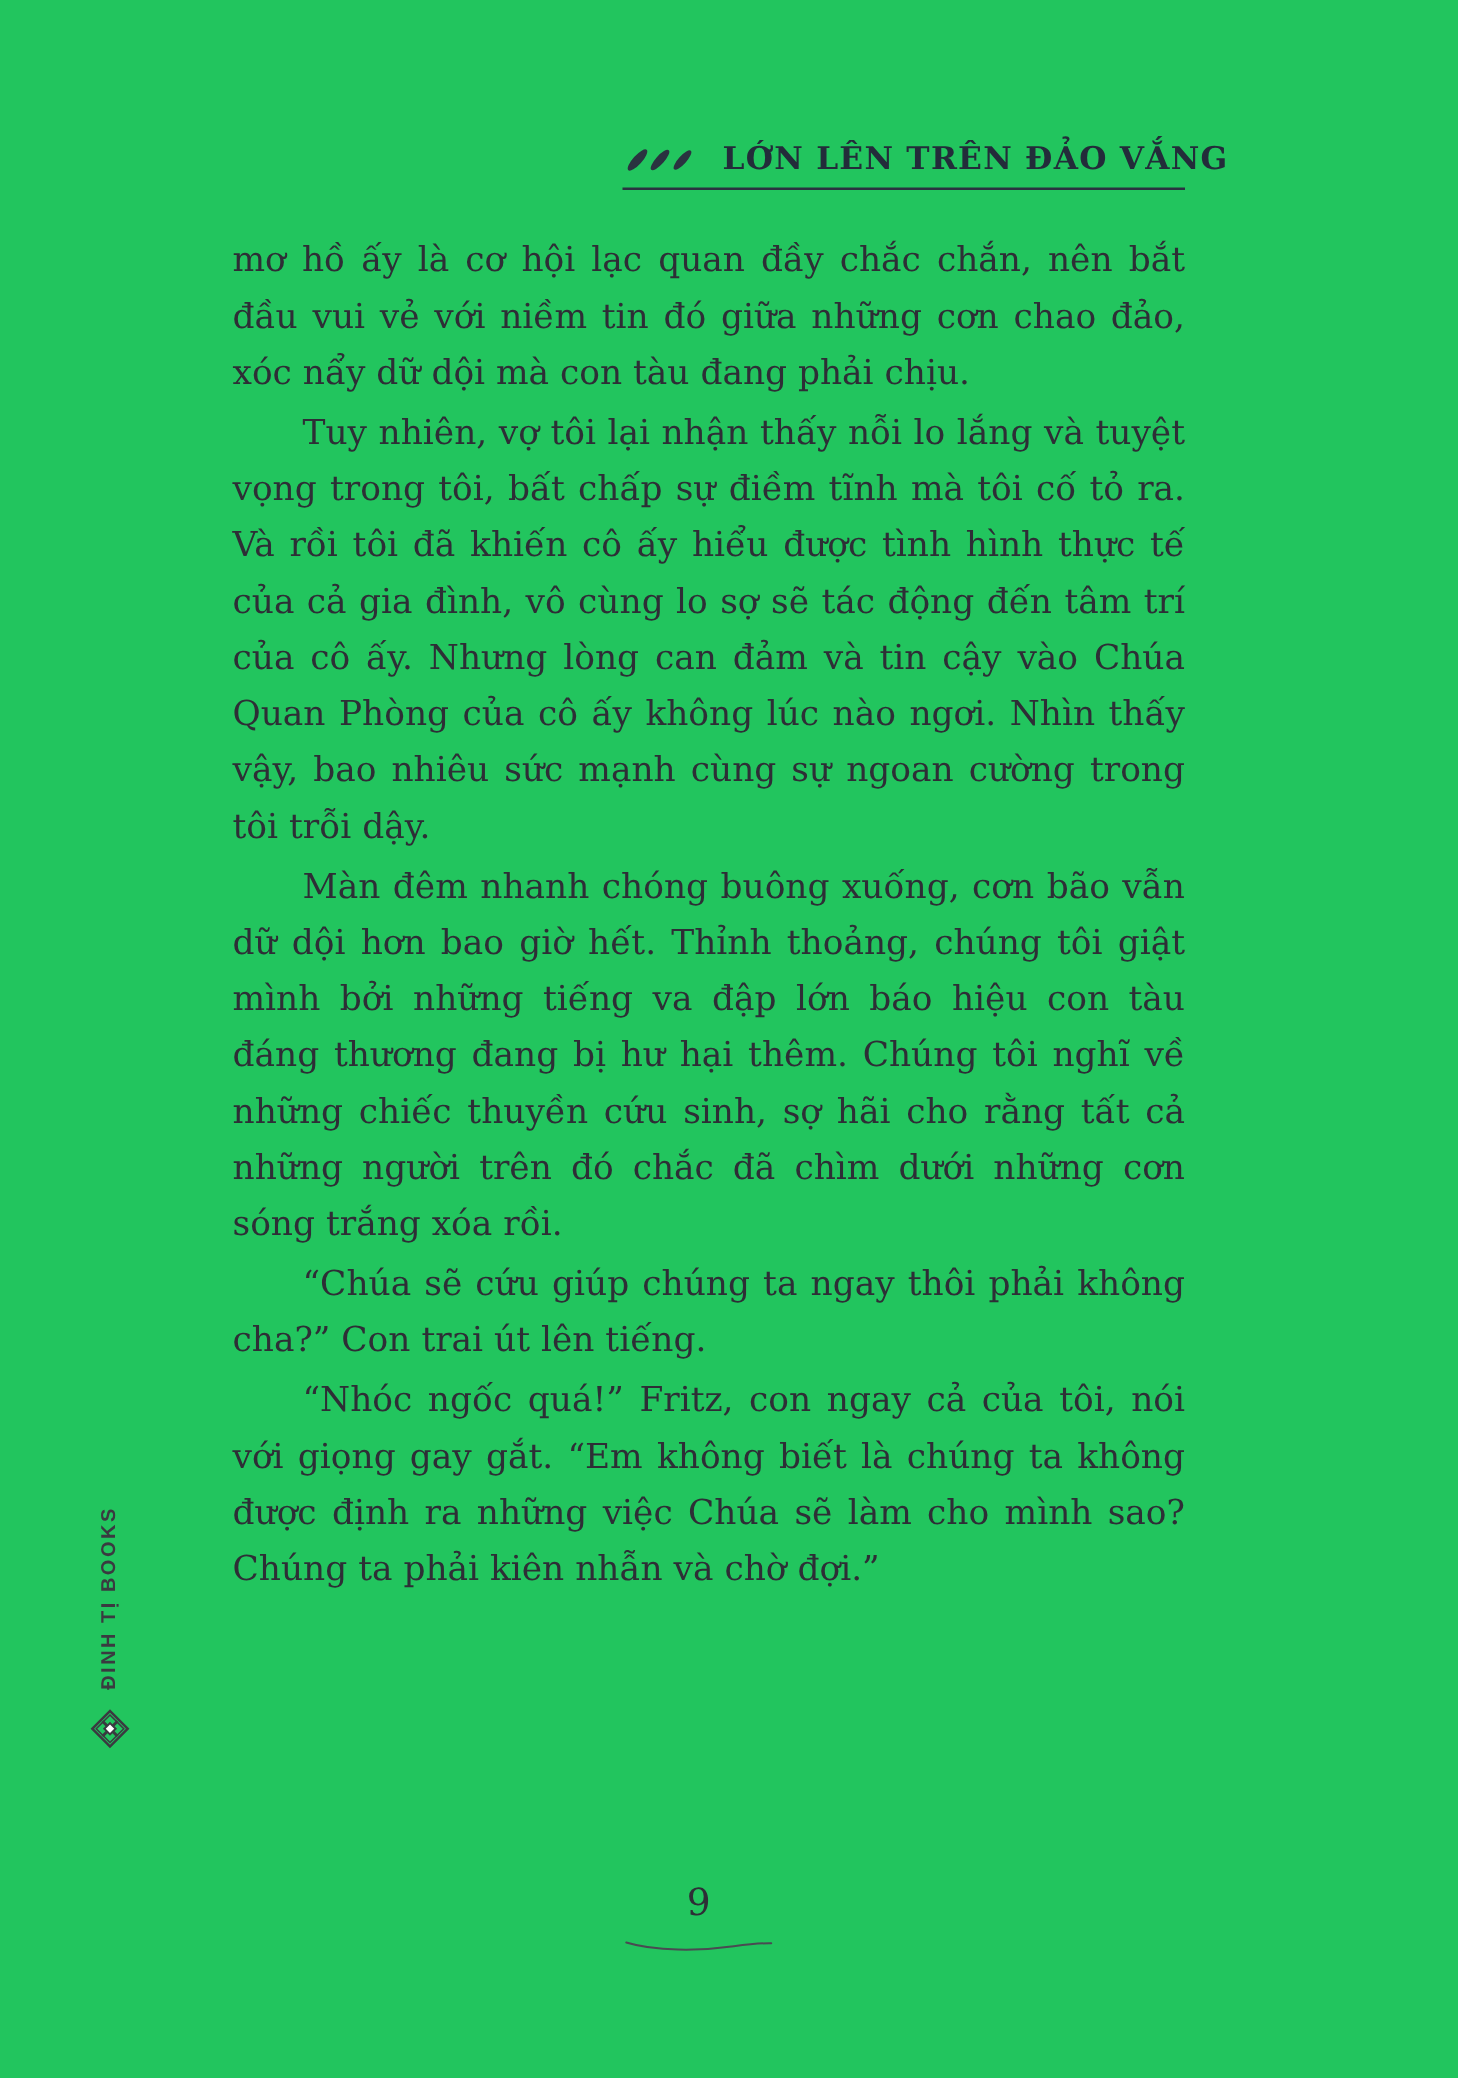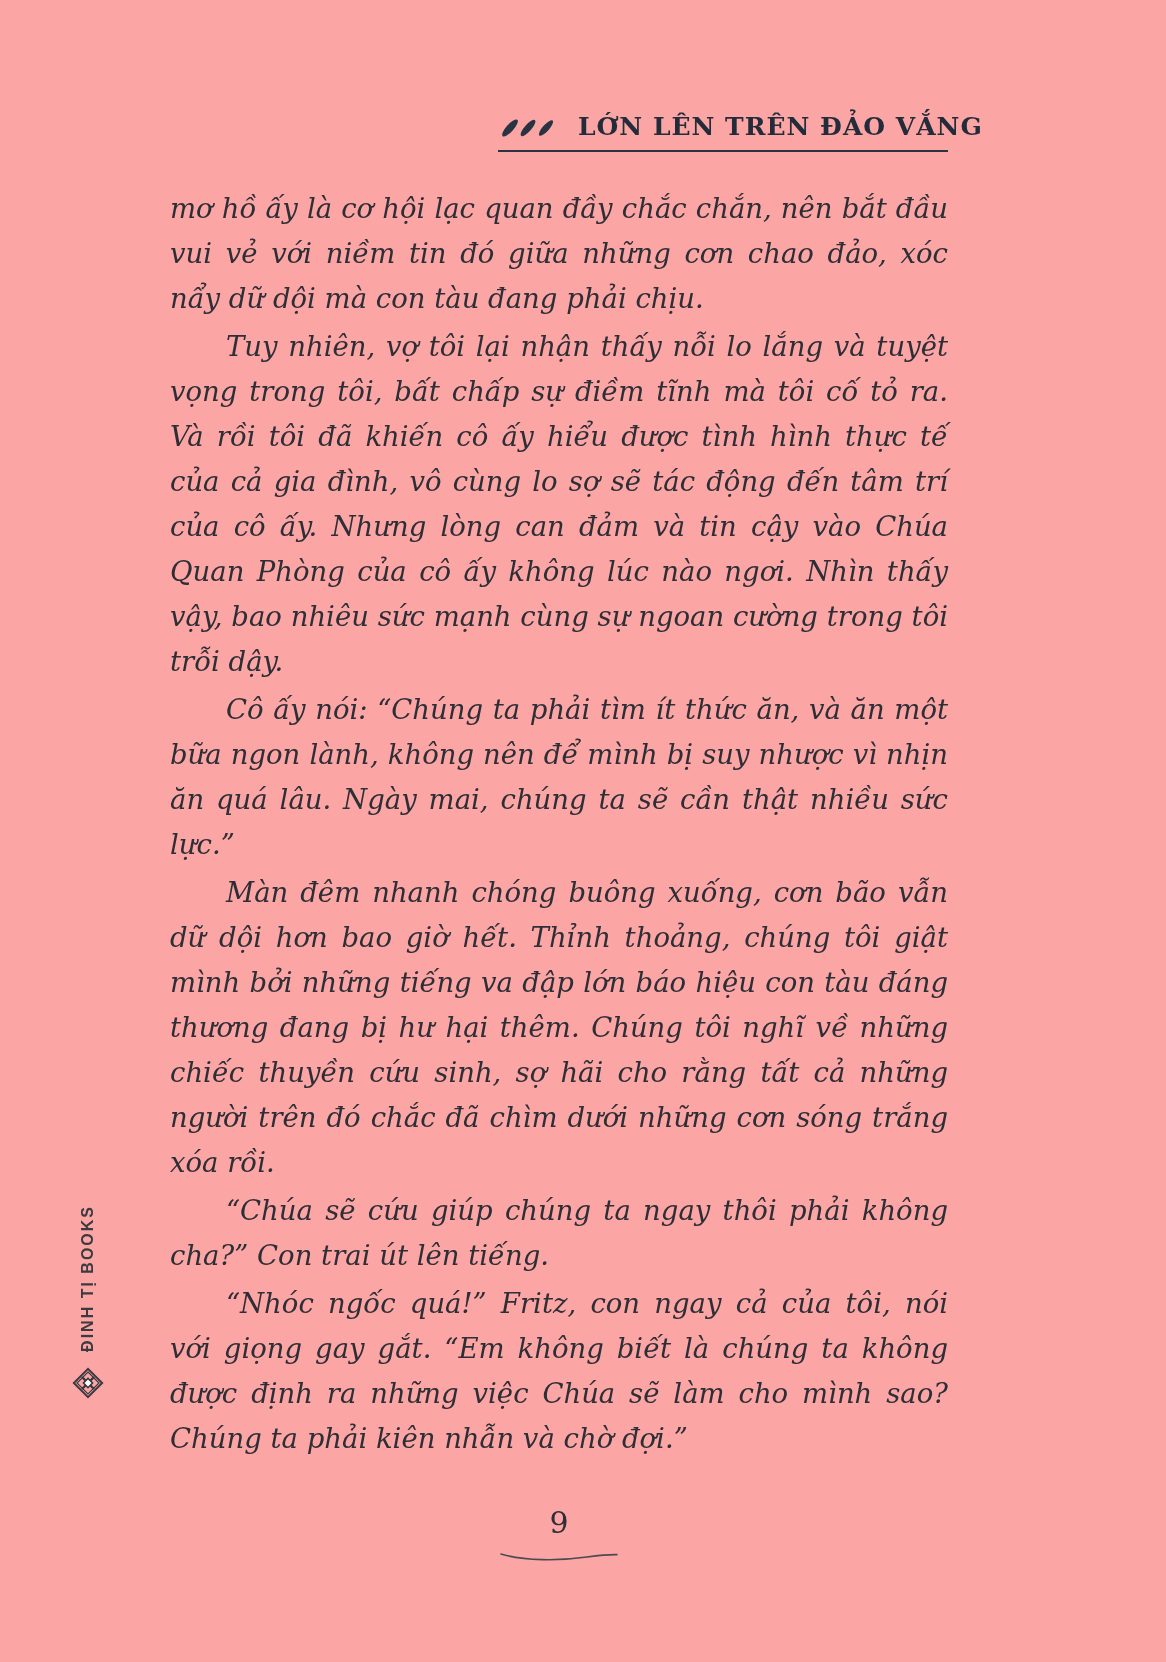--- a/index.html
+++ b/index.html
@@ -5,21 +5,21 @@
   html, body {
     margin: 0;
     padding: 0;
     background: #e8e8e8;
   }
   .page {
     position: relative;
     width: 1166px;
     height: 1662px;
     margin: 0 auto;
-    background: #fca5a5;
+    background: #22c55e;
     overflow: hidden;
     font-family: "DejaVu Serif", "Liberation Serif", serif;
     color: #2e2e36;
   }
 
   
   .page-header {
     position: absolute;
     left: 498px;
     top: 112px;
@@ -46,26 +46,25 @@
   }
 
   
   .body-text {
     position: absolute;
     left: 170px;
     top: 186px;
     width: 778px;
   }
   .body-text p {
-    margin: 0 0 3px 0;
+    margin: 0 0 3px 16px;
     font-size: 27.5px;
     line-height: 45px;
     text-align: justify;
     text-indent: 56px;
-    font-style: italic;
   }
   .body-text p.no-indent {
     text-indent: 0;
   }
 
   
   .spine {
     position: absolute;
     left: 58px;
     top: 1205px;
@@ -125,21 +124,20 @@
           <ellipse cx="48" cy="13" rx="3.2" ry="10" transform="rotate(42 48 13)"></ellipse>
         </g>
       </svg>
     </span>
     <span class="running-title">LỚN LÊN TRÊN ĐẢO VẮNG</span>
   </header>
 
   <main class="body-text">
     <p class="no-indent">mơ hồ ấy là cơ hội lạc quan đầy chắc chắn, nên bắt đầu vui vẻ với niềm tin đó giữa những cơn chao đảo, xóc nẩy dữ dội mà con tàu đang phải chịu.</p>
     <p>Tuy nhiên, vợ tôi lại nhận thấy nỗi lo lắng và tuyệt vọng trong tôi, bất chấp sự điềm tĩnh mà tôi cố tỏ ra. Và rồi tôi đã khiến cô ấy hiểu được tình hình thực tế của cả gia đình, vô cùng lo sợ sẽ tác động đến tâm trí của cô ấy. Nhưng lòng can đảm và tin cậy vào Chúa Quan Phòng của cô ấy không lúc nào ngơi. Nhìn thấy vậy, bao nhiêu sức mạnh cùng sự ngoan cường trong tôi trỗi dậy.</p>
-    <p>Cô ấy nói: “Chúng ta phải tìm ít thức ăn, và ăn một bữa ngon lành, không nên để mình bị suy nhược vì nhịn ăn quá lâu. Ngày mai, chúng ta sẽ cần thật nhiều sức lực.”</p>
     <p>Màn đêm nhanh chóng buông xuống, cơn bão vẫn dữ dội hơn bao giờ hết. Thỉnh thoảng, chúng tôi giật mình bởi những tiếng va đập lớn báo hiệu con tàu đáng thương đang bị hư hại thêm. Chúng tôi nghĩ về những chiếc thuyền cứu sinh, sợ hãi cho rằng tất cả những người trên đó chắc đã chìm dưới những cơn sóng trắng xóa rồi.</p>
     <p>“Chúa sẽ cứu giúp chúng ta ngay thôi phải không cha?” Con trai út lên tiếng.</p>
     <p>“Nhóc ngốc quá!” Fritz, con ngay cả của tôi, nói với giọng gay gắt. “Em không biết là chúng ta không được định ra những việc Chúa sẽ làm cho mình sao? Chúng ta phải kiên nhẫn và chờ đợi.”</p>
   </main>
 
   <div class="spine">
     <span class="spine-text">ĐINH TỊ BOOKS</span>
     <span class="spine-logo">
       <svg width="34" height="34" viewBox="0 0 34 34" aria-hidden="true">
         <g fill="none" stroke="#3a3a40" stroke-width="2">

